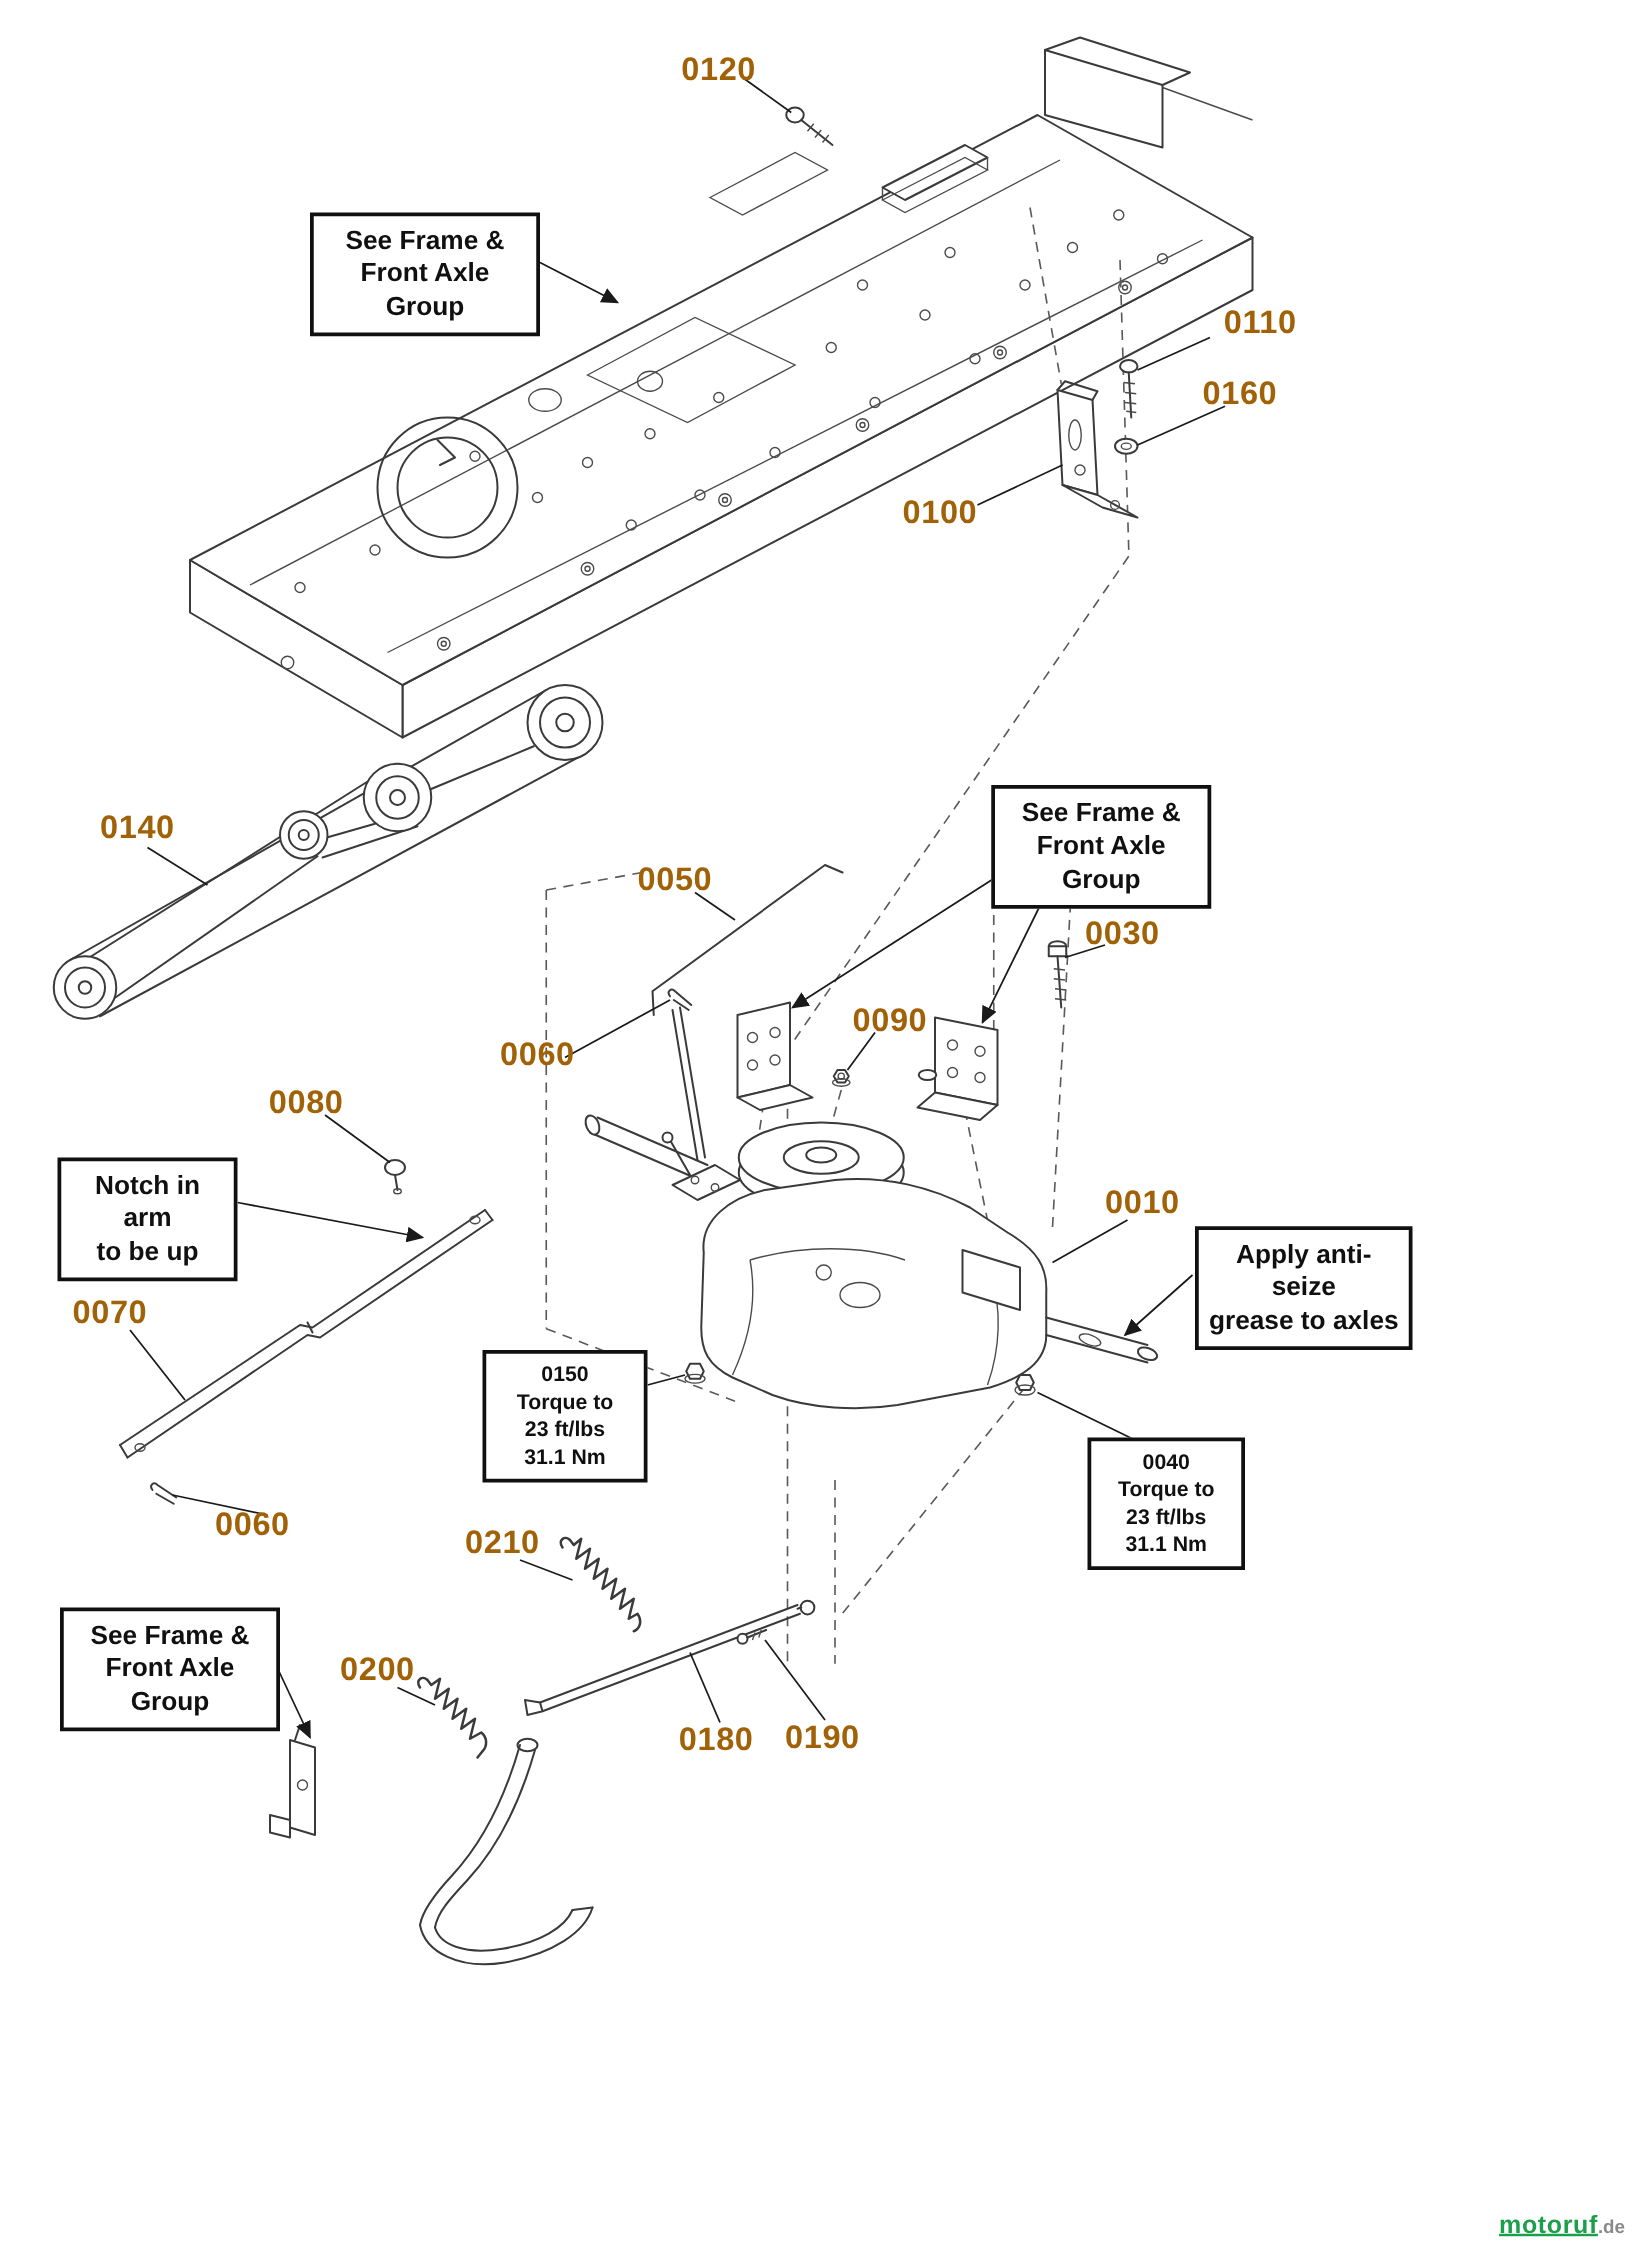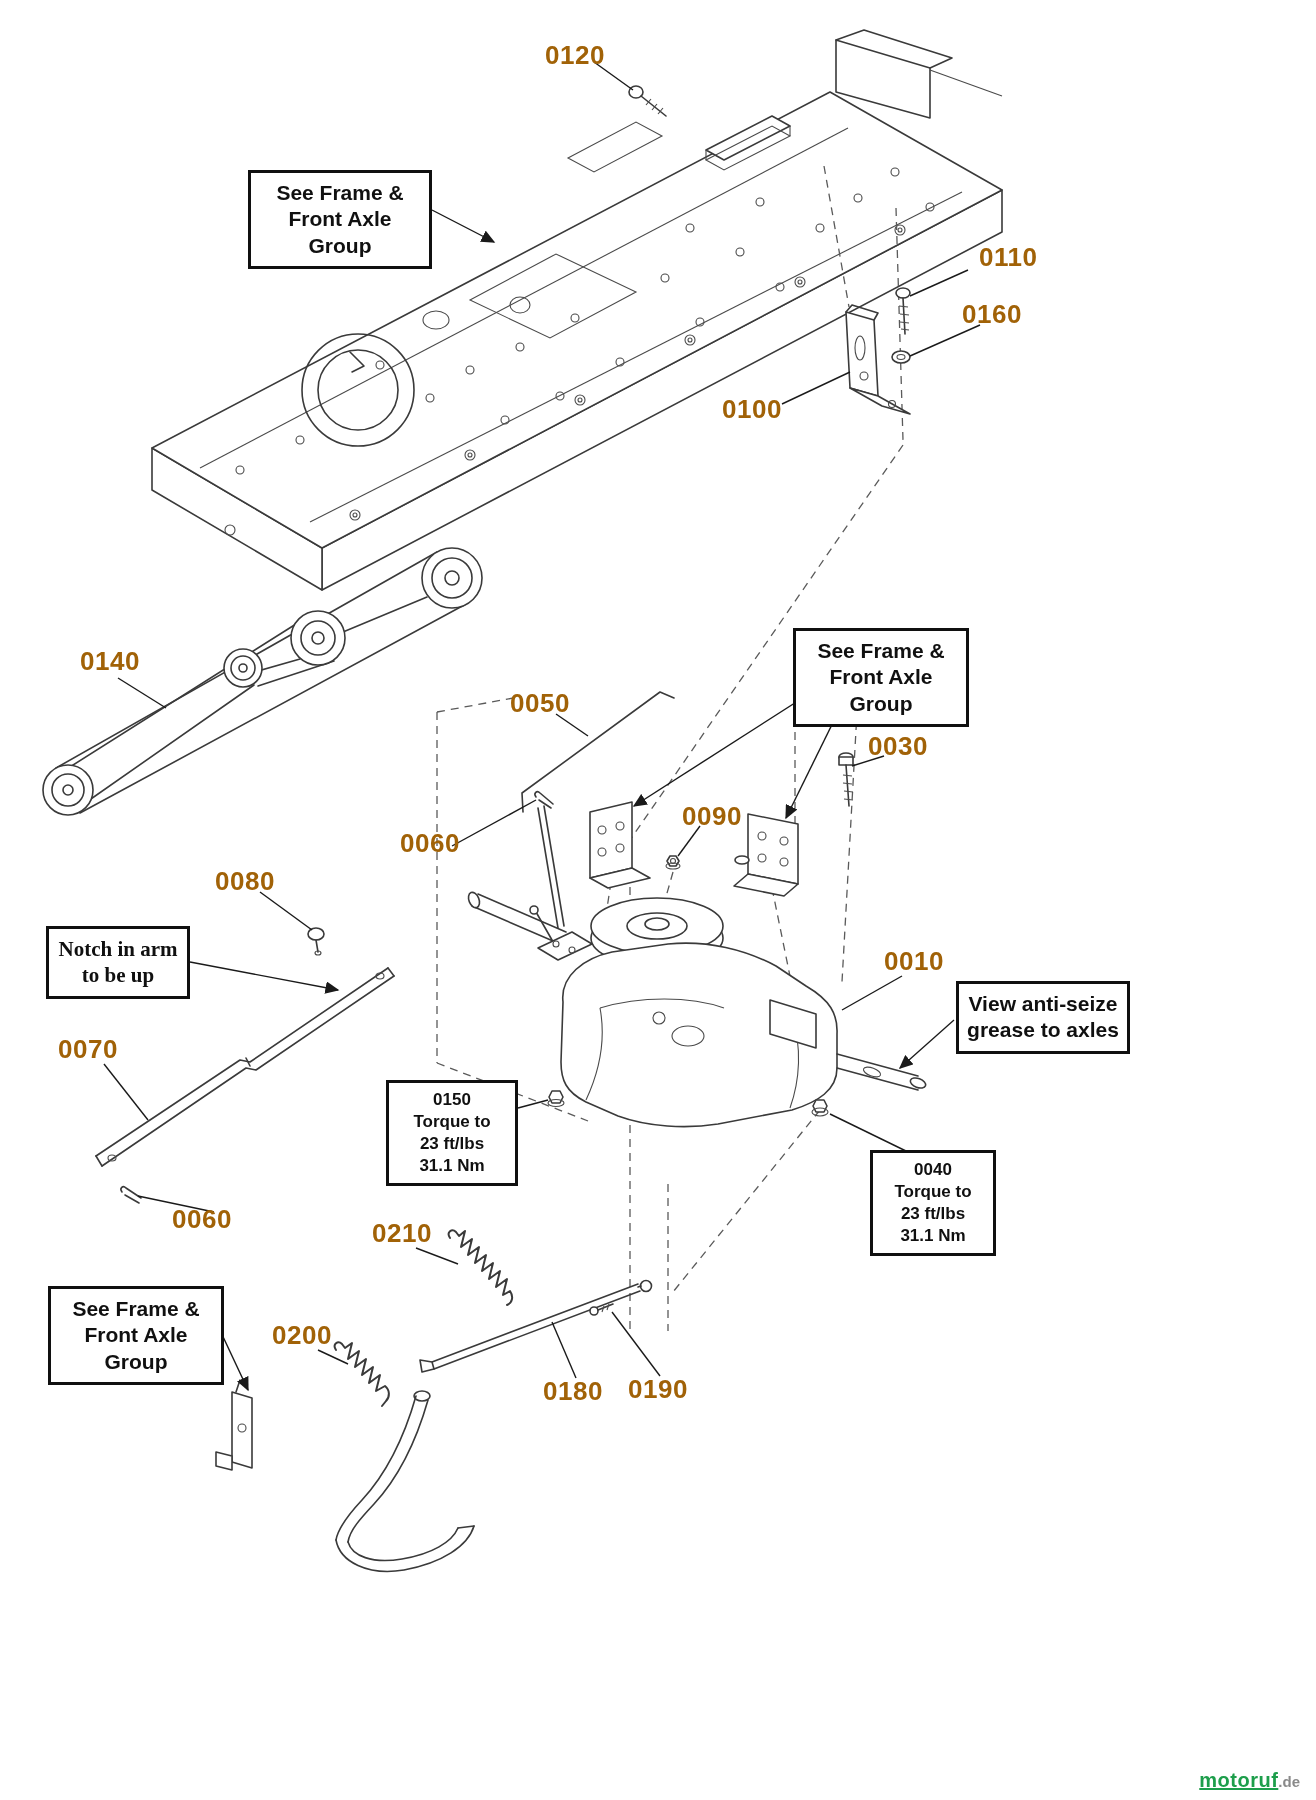--- a/index.html
+++ b/index.html
@@ -327,27 +327,27 @@
     <div>See Frame &amp;</div>
     <div>Front Axle Group</div>
   </div>
 
 
   <div class="callout" style="left:793px; top:628px; width:176px;">
     <div>See Frame &amp;</div>
     <div>Front Axle Group</div>
   </div>
 
-  <div class="callout" style="left:46px; top:926px; width:144px;font-family:Liberation Serif, serif;">
+  <div class="callout" style="left:46px; top:926px; width:144px;">
     <div>Notch in arm</div>
     <div>to be up</div>
   </div>
 
   <div class="callout" style="left:956px; top:981px; width:174px;">
-    <div>View anti-seize</div>
+    <div>Apply anti-seize</div>
     <div>grease to axles</div>
   </div>
 
   <div class="callout" style="left:48px; top:1286px; width:176px;">
     <div>See Frame &amp;</div>
     <div>Front Axle Group</div>
   </div>
 
   <div class="torque" style="left:386px; top:1080px; width:132px;">
     <div>0150</div>

